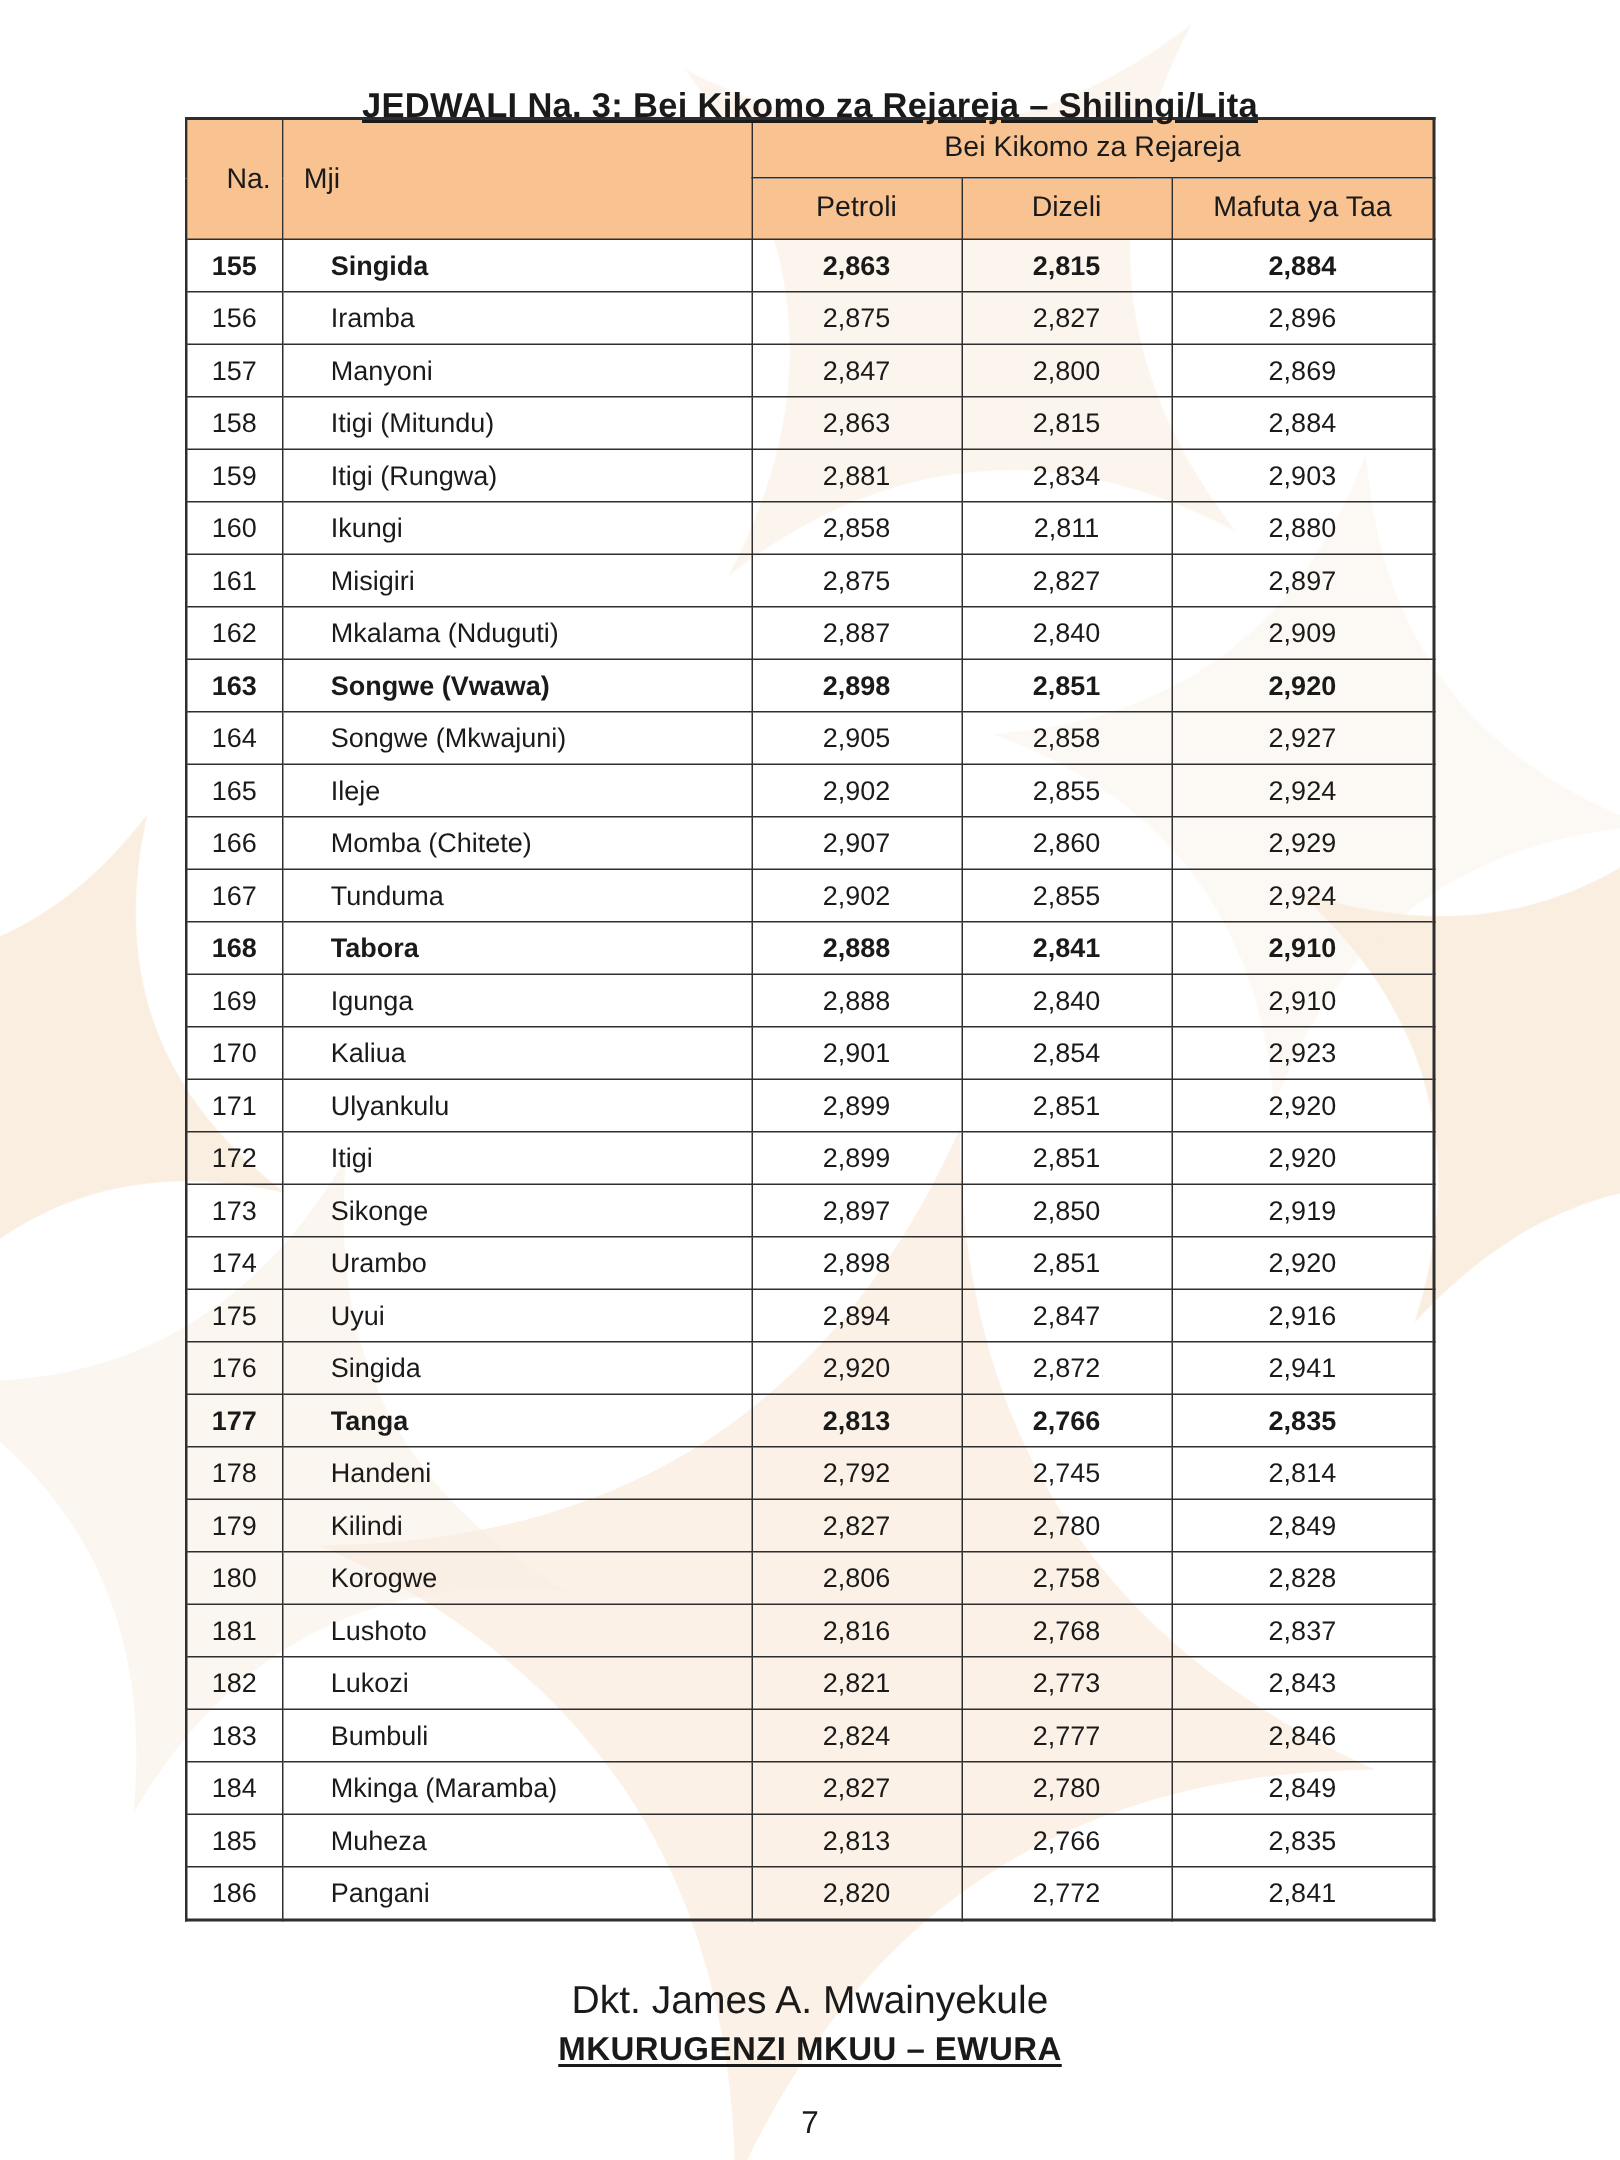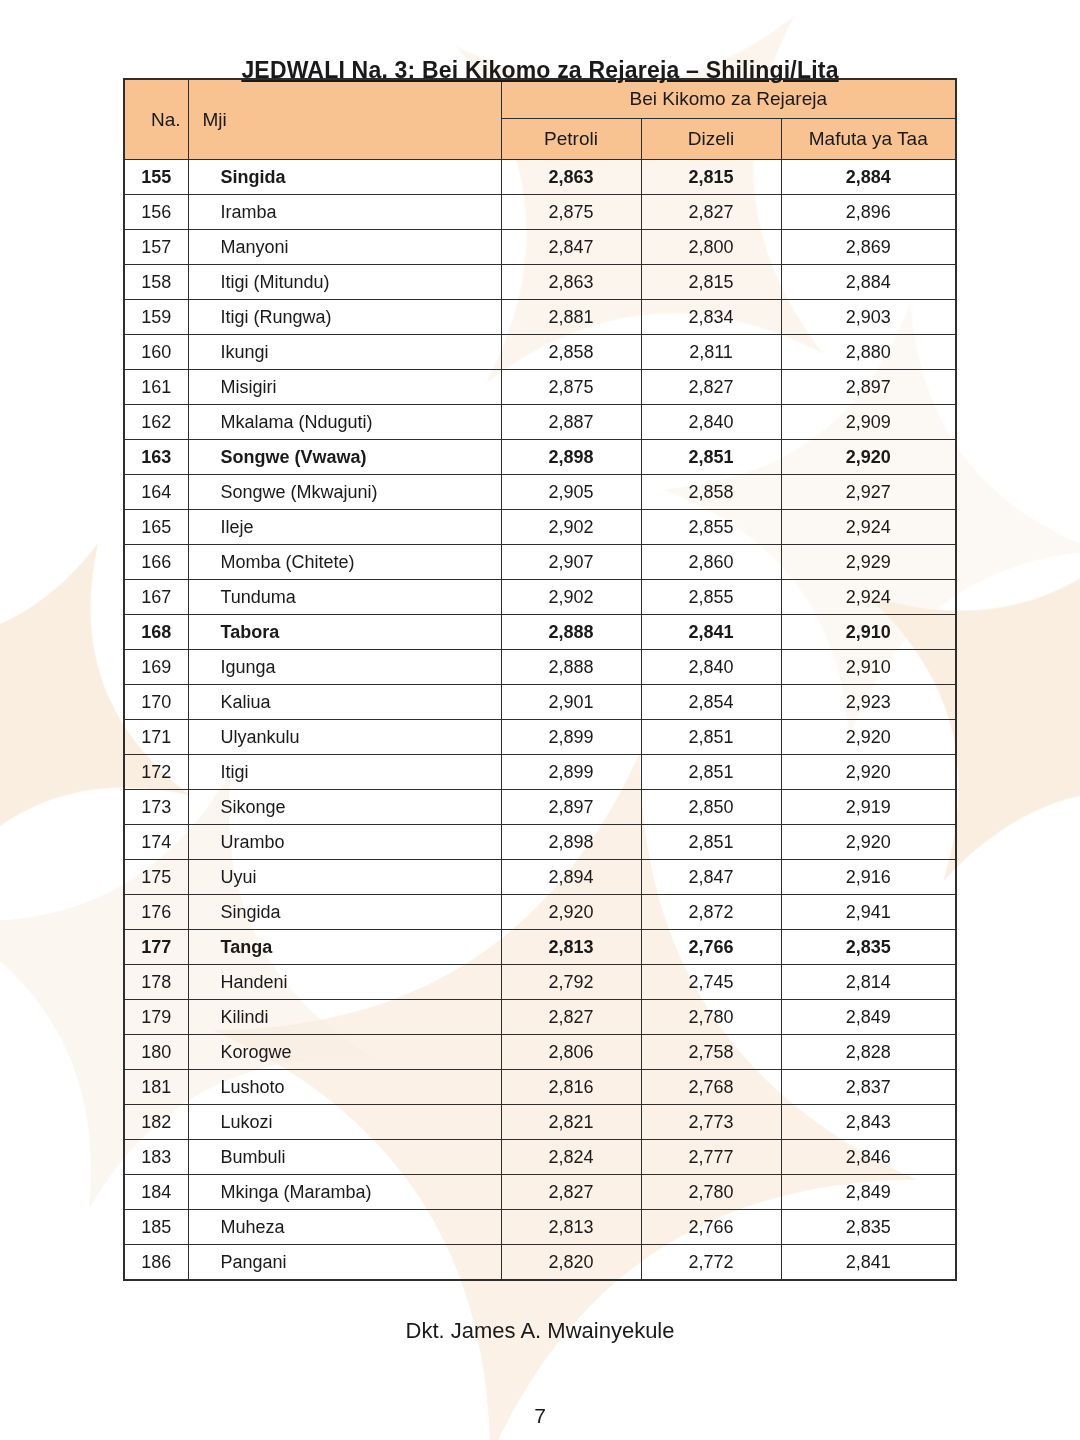--- a/index.html
+++ b/index.html
@@ -56,21 +56,21 @@
     background: transparent;
   }
   .price-table td.na  { text-align: center; }
   .price-table td.mji { text-align: left; padding-left: 32px; }
   .price-table td.num { text-align: center; }
   .price-table tr.bold td { font-weight: bold; margin-top: 11px; }
   .signature-block {
     position: absolute; top: 1318px; left: 0; width: 100%;
     text-align: center; z-index: 2;
   }
-  .signatory-name { font-size: 22px; }
+  .signatory-name { font-size: 26px; }
   .signatory-title {
     font-size: 22px; font-weight: bold;
     text-decoration: underline;
     text-decoration-thickness: 2px;
     text-underline-offset: 3px;
     margin-top: 4px;
     letter-spacing: 0.3px;
   }
   .page-number {
     position: absolute; top: 1404px; left: 0; width: 100%;
@@ -341,17 +341,18 @@
           <td class="mji">Pangani</td>
           <td class="num">2,820</td>
           <td class="num">2,772</td>
           <td class="num">2,841</td>
         </tr>
       </tbody>
   </table>
 
   <div class="signature-block">
     <div class="signatory-name">Dkt. James A. Mwainyekule</div>
+    <div class="signatory-title">MKURUGENZI MKUU – EWURA</div>
   </div>
 
   <div class="page-number">7</div>
 
 </div>
 
 </body></html>

